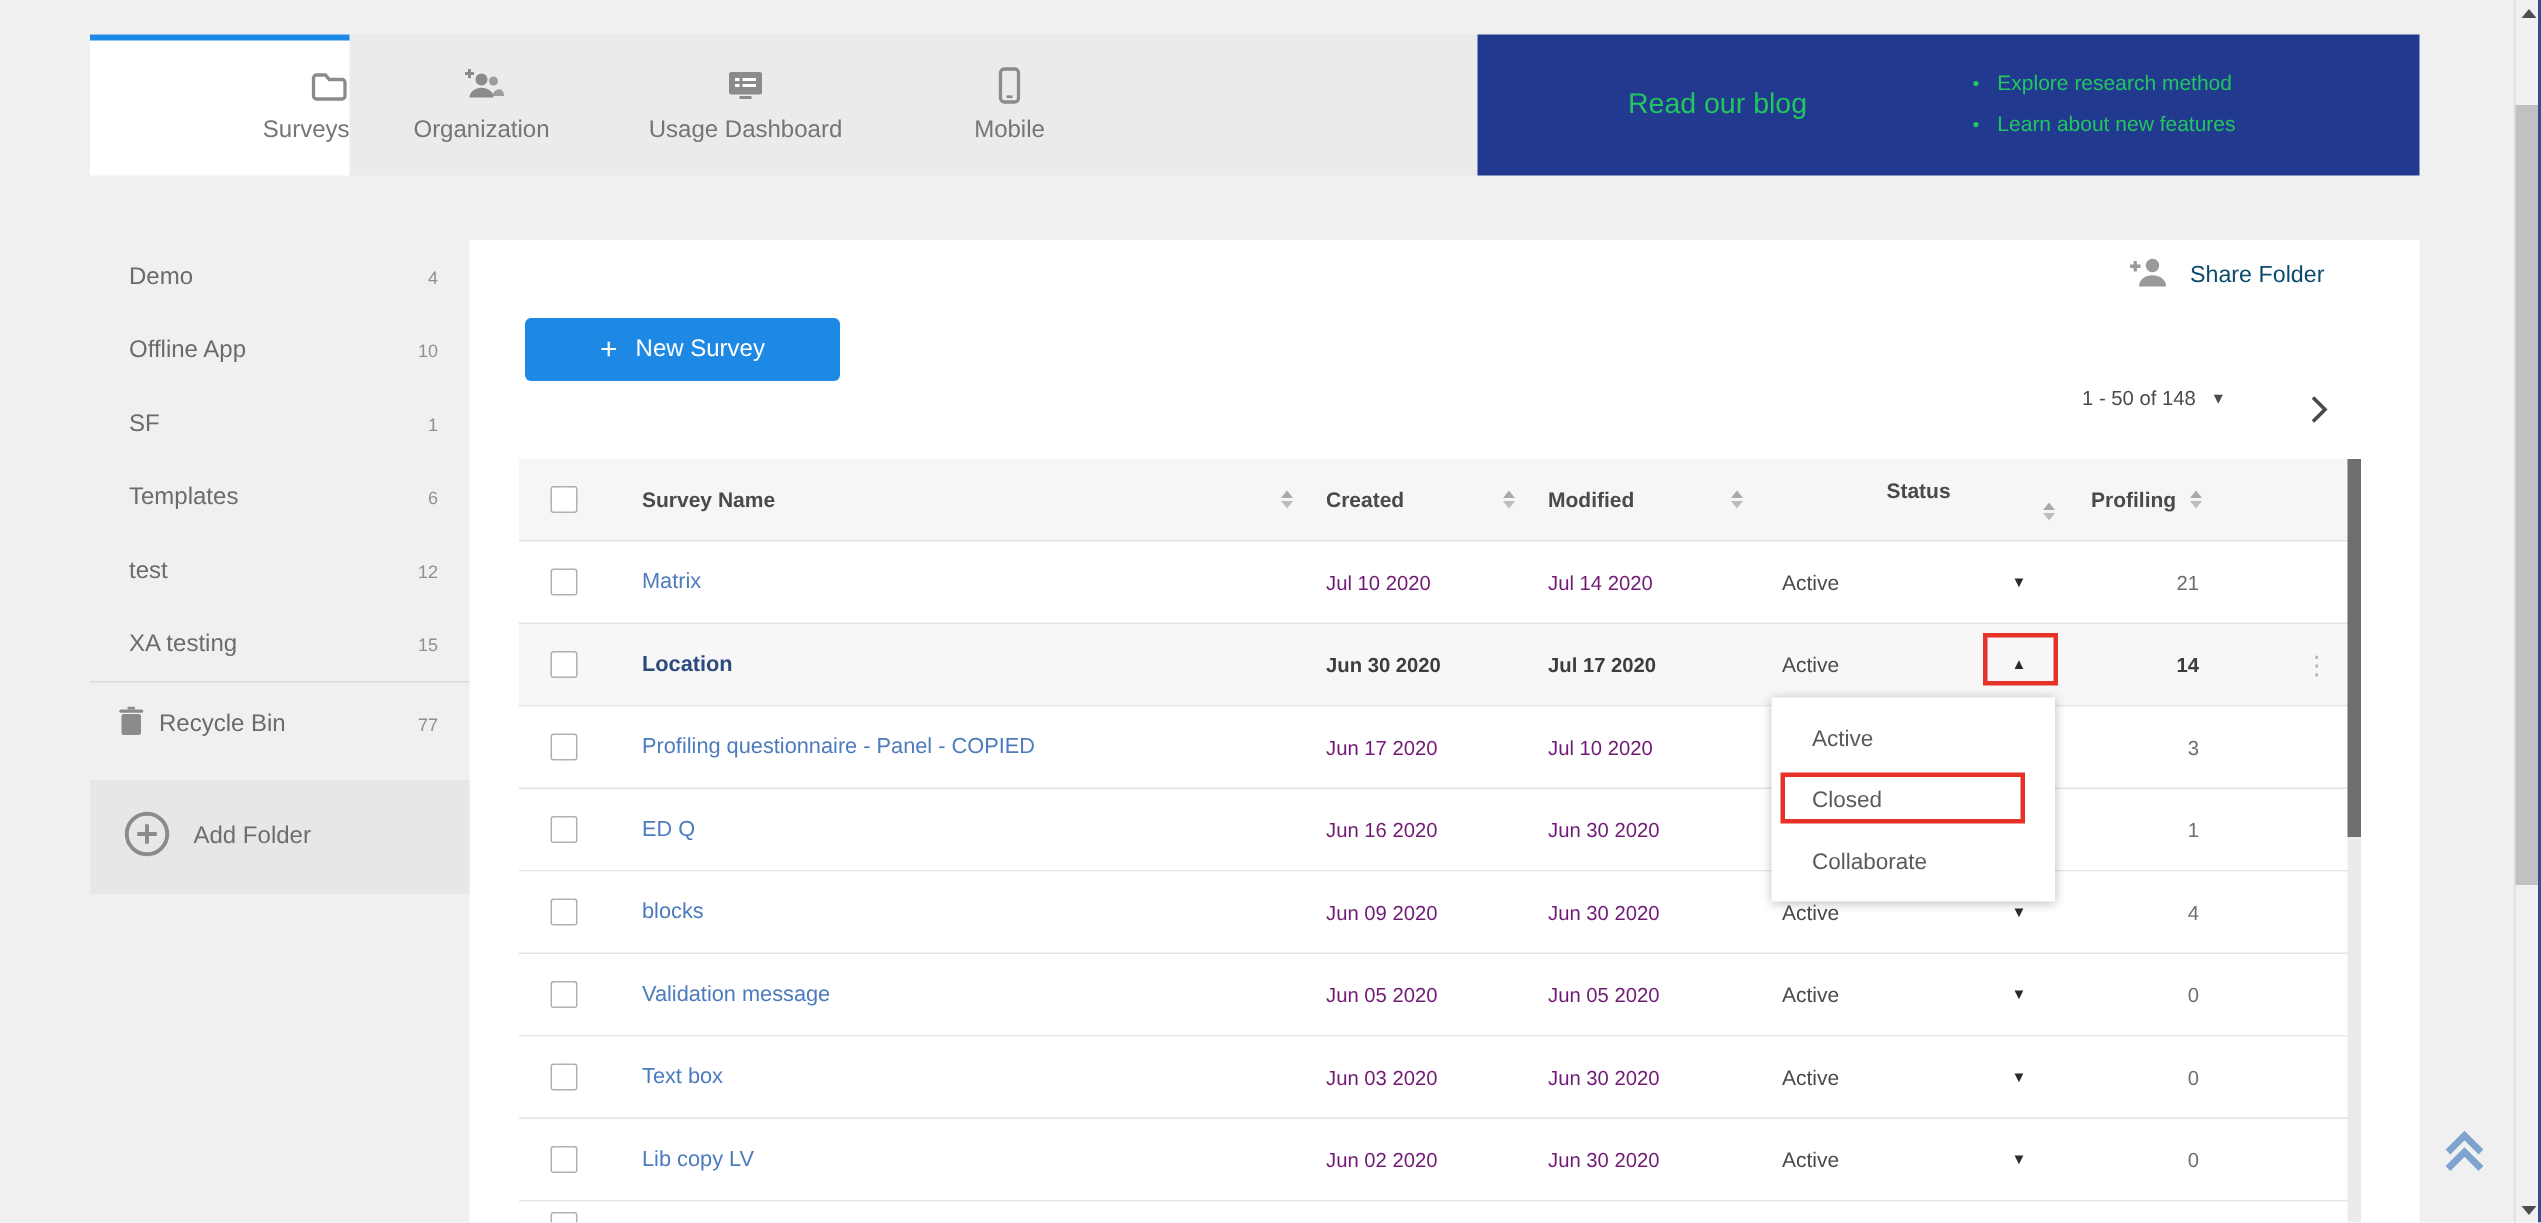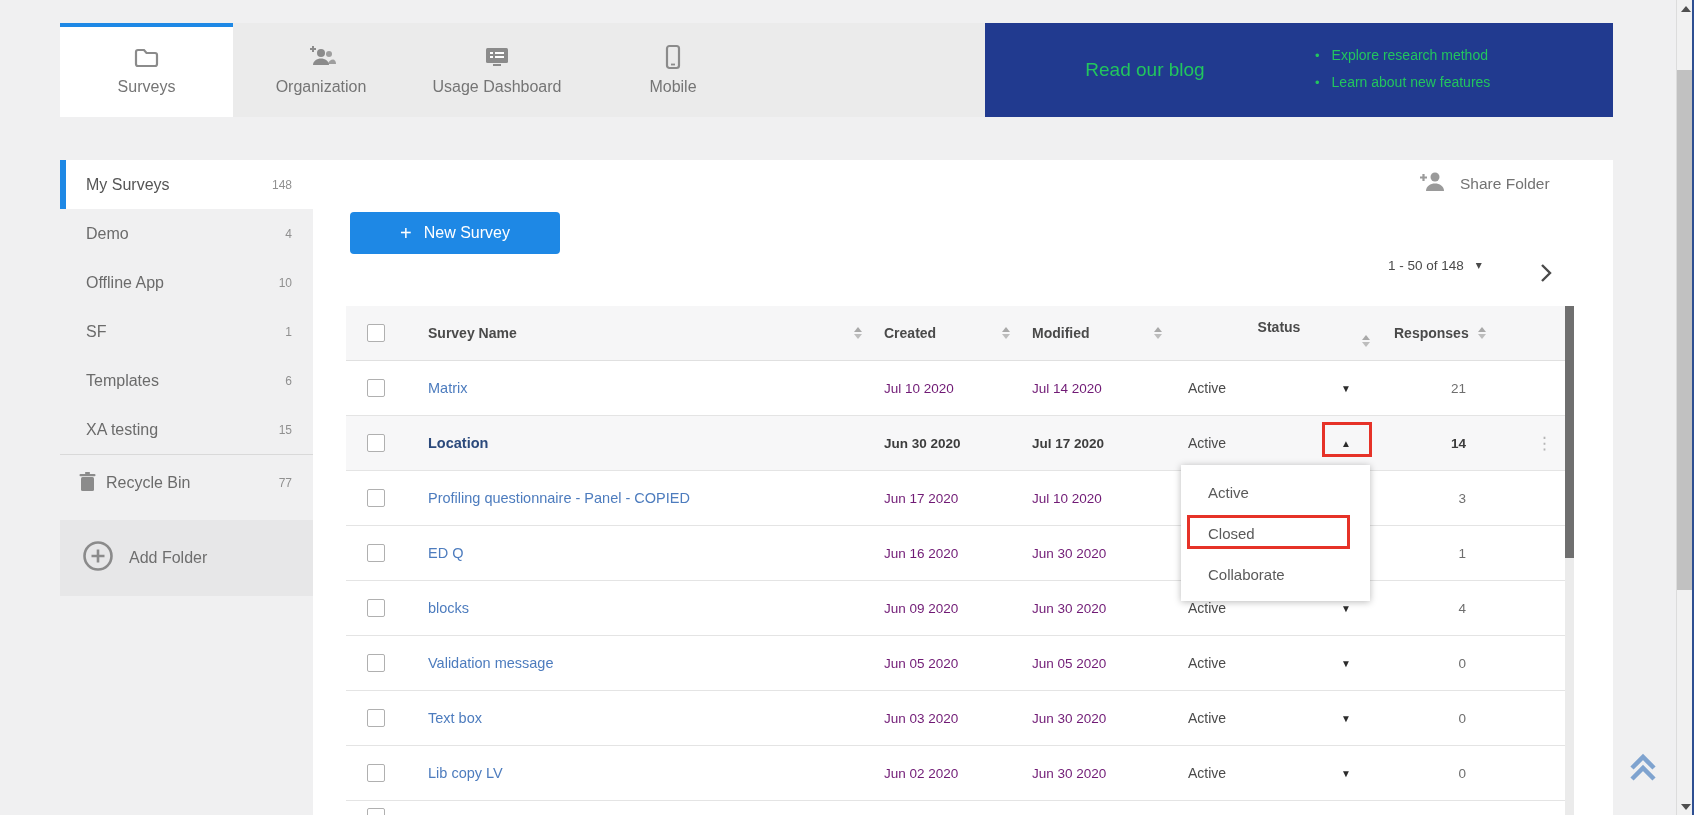--- a/index.html
+++ b/index.html
@@ -3,21 +3,21 @@
 <meta charset="utf-8">
 <style>
   * { margin:0; padding:0; box-sizing:border-box; }
   html,body { width:1694px; height:815px; overflow:hidden; }
   body { font-family:"Liberation Sans", sans-serif; background:#f0f0f1; position:relative; }
   .abs { position:absolute; }
 
   
   .tabs-strip { left:60px; top:23px; width:925px; height:94px; background:#ebebeb; display:flex; }
   .tab { width:176px; display:flex; flex-direction:column; align-items:center; justify-content:flex-start; padding-top:19px; cursor:pointer; color:#8b8b8b; }
-  .tab.active { background:#ffffff; border-top:4px solid #1e88e5; padding-top:15px; width:173px; }
+  .tab.active { background:#ffffff; border-top:4px solid #1e88e5; padding-top:15px; width:173px;align-items:flex-end; }
   .tab .ticon { height:30px; display:flex; align-items:center; }
   .tab .tlabel { margin-top:6px; font-size:16px; color:#757575; }
 
   
   .banner { left:985px; top:23px; width:628px; height:94px; background:#213a8f; color:#22c55e; }
   .banner-title { position:absolute; left:55px; top:0; width:210px; height:94px; display:flex; align-items:center; justify-content:center; font-size:19px; }
   .banner-bullets { position:absolute; left:330px; top:19px; list-style:none; }
   .banner-bullets li { font-size:14px; line-height:27px; white-space:nowrap; }
   .banner-bullets li::before { content:"•"; margin-right:12px; font-size:13px; }
 
@@ -32,21 +32,21 @@
   .folder-row.active::before { content:""; position:absolute; left:0; top:0; width:6px; height:100%; background:#1e88e5; }
   .side-divider { height:1px; background:#d9d9d9; }
   .recycle-row { height:56px; display:flex; align-items:center; padding:0 21px 0 19px; color:#6b6b6b; font-size:16px; cursor:pointer; }
   .recycle-row .rlabel { margin-left:10px; }
   .recycle-row .count { margin-left:auto; font-size:12px; color:#909090; }
   .add-folder { margin-top:9px; height:76px; background:#e7e7e8; display:flex; align-items:center; padding-left:22px; color:#6e6e6e; font-size:16px; cursor:pointer; }
   .add-folder .aflabel { margin-left:15px; }
 
   
   .share-folder { left:1418px; top:168px; height:32px; display:flex; align-items:center; cursor:pointer; }
-  .share-folder .sflabel { margin-left:12px; color:#737373; font-size:15.5px; }
+  .share-folder .sflabel { margin-left:12px; color:#0c4a6e; font-size:15.5px; }
   .new-survey { left:350px; top:212px; width:210px; height:42px; background:#1e88e5; border:none; border-radius:4px; color:#fff; display:flex; align-items:center; justify-content:center; cursor:pointer; }
   .new-survey .plus { font-size:20px; font-weight:400; margin-right:12px; }
   .new-survey .nslabel { font-size:16px; }
   .pagination { left:1388px; top:258px; height:30px; display:flex; align-items:flex-start; font-size:13.5px; color:#4a4a4a; cursor:pointer; }
   .pagination .pcaret { margin-left:12px; font-size:12px; color:#4a4a4a; }
   .page-next { left:1534px; top:262px; width:24px; height:24px; cursor:pointer; }
 
   
   .table { left:346px; top:306px; width:1226px; }
   .thead { height:55px; background:#f6f6f7; border-bottom:1px solid #e0e0e0; display:grid; grid-template-columns:82px 456px 148px 156px 198px 186px; align-items:center; font-size:14px; font-weight:bold; color:#4a4a4a; }
@@ -150,39 +150,39 @@
   <div class="banner-title">Read our blog</div>
   <ul class="banner-bullets">
     <li>Explore research method</li>
     <li>Learn about new features</li>
   </ul>
 </div>
 
 <div class="abs card"></div>
 
 <div class="abs sidebar">
-  <div class="folder-row active">
-    <span>My Surveys</span>
-    <span class="count">148</span>
-  </div>
   <div class="folder-row">
     <span>Demo</span>
     <span class="count">4</span>
   </div>
   <div class="folder-row">
     <span>Offline App</span>
     <span class="count">10</span>
   </div>
   <div class="folder-row">
     <span>SF</span>
     <span class="count">1</span>
   </div>
   <div class="folder-row">
     <span>Templates</span>
     <span class="count">6</span>
+  </div>
+  <div class="folder-row">
+    <span>test</span>
+    <span class="count">12</span>
   </div>
   <div class="folder-row">
     <span>XA testing</span>
     <span class="count">15</span>
   </div>
   <div class="side-divider"></div>
   <div class="recycle-row">
     <span>
       <svg width="17" height="19" viewBox="0 0 17 19" fill="#8b8b8b">
           <rect x="2" y="5" width="13" height="14" rx="1.5"></rect>
@@ -257,21 +257,21 @@
         </span>
       </div>
     <div class="hcell hsta">
         <span>Status</span>
         <span class="sort">
           <i class="s-up"></i>
           <i class="s-dn"></i>
         </span>
       </div>
     <div class="hcell hres">
-        <span>Responses</span>
+        <span>Profiling</span>
         <span class="sort">
           <i class="s-up"></i>
           <i class="s-dn"></i>
         </span>
       </div>
   </div>
 
   <div class="trow">
     <div class="cbwrap">
         <div class="checkbox"></div>

